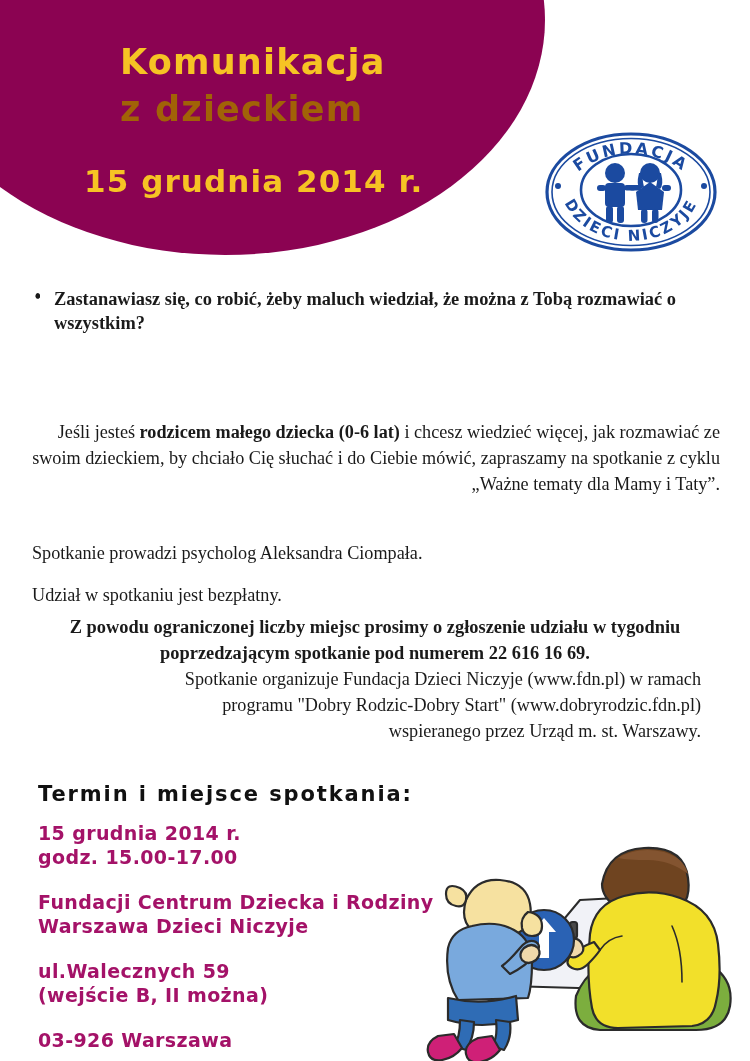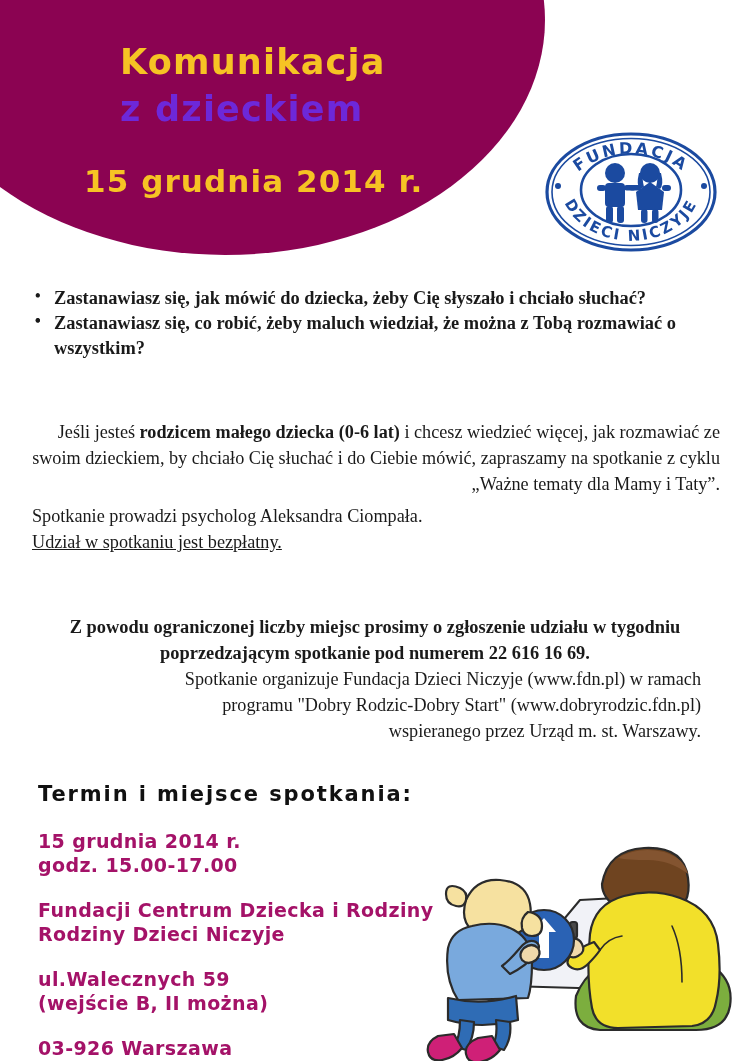--- a/index.html
+++ b/index.html
@@ -48,21 +48,21 @@
     line-height: 1.02;
     color: #f6c324;
     white-space: nowrap;
   }
   #poster-title-line2 {
     position: absolute;
     left: 120px;
     top: 92px;
     font-size: 35px;
     line-height: 1.02;
-    color: #6d28d9;
+    color: #a16207;
     white-space: nowrap;
   }
   #poster-date {
     position: absolute;
     left: 84px;
     top: 163px;
     font-size: 31px;
     color: #f6c324;
     white-space: nowrap;
   }
@@ -111,26 +111,26 @@
     z-index: 5;
   }
   #intro-para {
     left: 30px;
     top: 402px;
     width: 690px;
     text-align: right;
   }
   #presenter-para {
     left: 32px;
-    top: 504px;
+    top: 541px;
     width: 690px;
     text-align: left;
   }
   #free-note {
-    text-decoration: underline;
+    margin-top: 16px;
   }
   #reservation-para {
     left: 30px;
     top: 597px;
     width: 690px;
     text-align: center;
     font-weight: bold;
     font-size: 18.4px;
     line-height: 1.38;
   }
@@ -147,21 +147,21 @@
     position: absolute;
     left: 38px;
     top: 782px;
     width: 400px;
     z-index: 6;
   }
   #venue-heading {
     font-size: 21px;
     color: #111111;
     letter-spacing: 0.09em;
-    margin-bottom: 24px;
+    margin-bottom: 16px;
     white-space: nowrap;
   }
   .venue-group {
     color: #a41268;
     font-size: 19px;
     line-height: 1.24;
     letter-spacing: 0.02em;
     margin-bottom: 22px;
   }
   .venue-group div { white-space: nowrap; }
@@ -227,21 +227,20 @@
       <rect x="126" y="61" width="9" height="6" rx="3"></rect>
       <rect x="105" y="85" width="6.5" height="14" rx="3"></rect>
       <rect x="116" y="85" width="6.5" height="14" rx="3"></rect>
     </g>
   </svg>
 </div>
 
 <ul id="bullet-list">
   <li>
     <span class="bullet-dot">•</span>
-    <span>Zastanawiasz się, jak mówić do dziecka, żeby Cię słyszało i chciało słuchać?</span>
   </li>
   <li>
     <span class="bullet-dot">•</span>
   </li>
   <li>
     <span class="bullet-dot">•</span>
     <span>Zastanawiasz się, co robić, żeby maluch wiedział, że można z Tobą rozmawiać o wszystkim?</span>
   </li>
 </ul>
 
@@ -265,21 +264,21 @@
 <div id="venue-block">
   <div id="venue-heading" class="display-font">Termin i miejsce spotkania:</div>
 
   <div class="venue-group display-font">
     <div>15 grudnia 2014 r.</div>
     <div>godz. 15.00-17.00</div>
   </div>
 
   <div class="venue-group display-font">
     <div>Fundacji Centrum Dziecka i Rodziny</div>
-    <div>Rodziny Dzieci Niczyje</div>
+    <div>Warszawa Dzieci Niczyje</div>
   </div>
 
   <div class="venue-group display-font">
     <div>ul.Walecznych 59</div>
     <div>(wejście B, II można)</div>
   </div>
 
   <div class="venue-group display-font">
     <div>03-926 Warszawa</div>
   </div>

